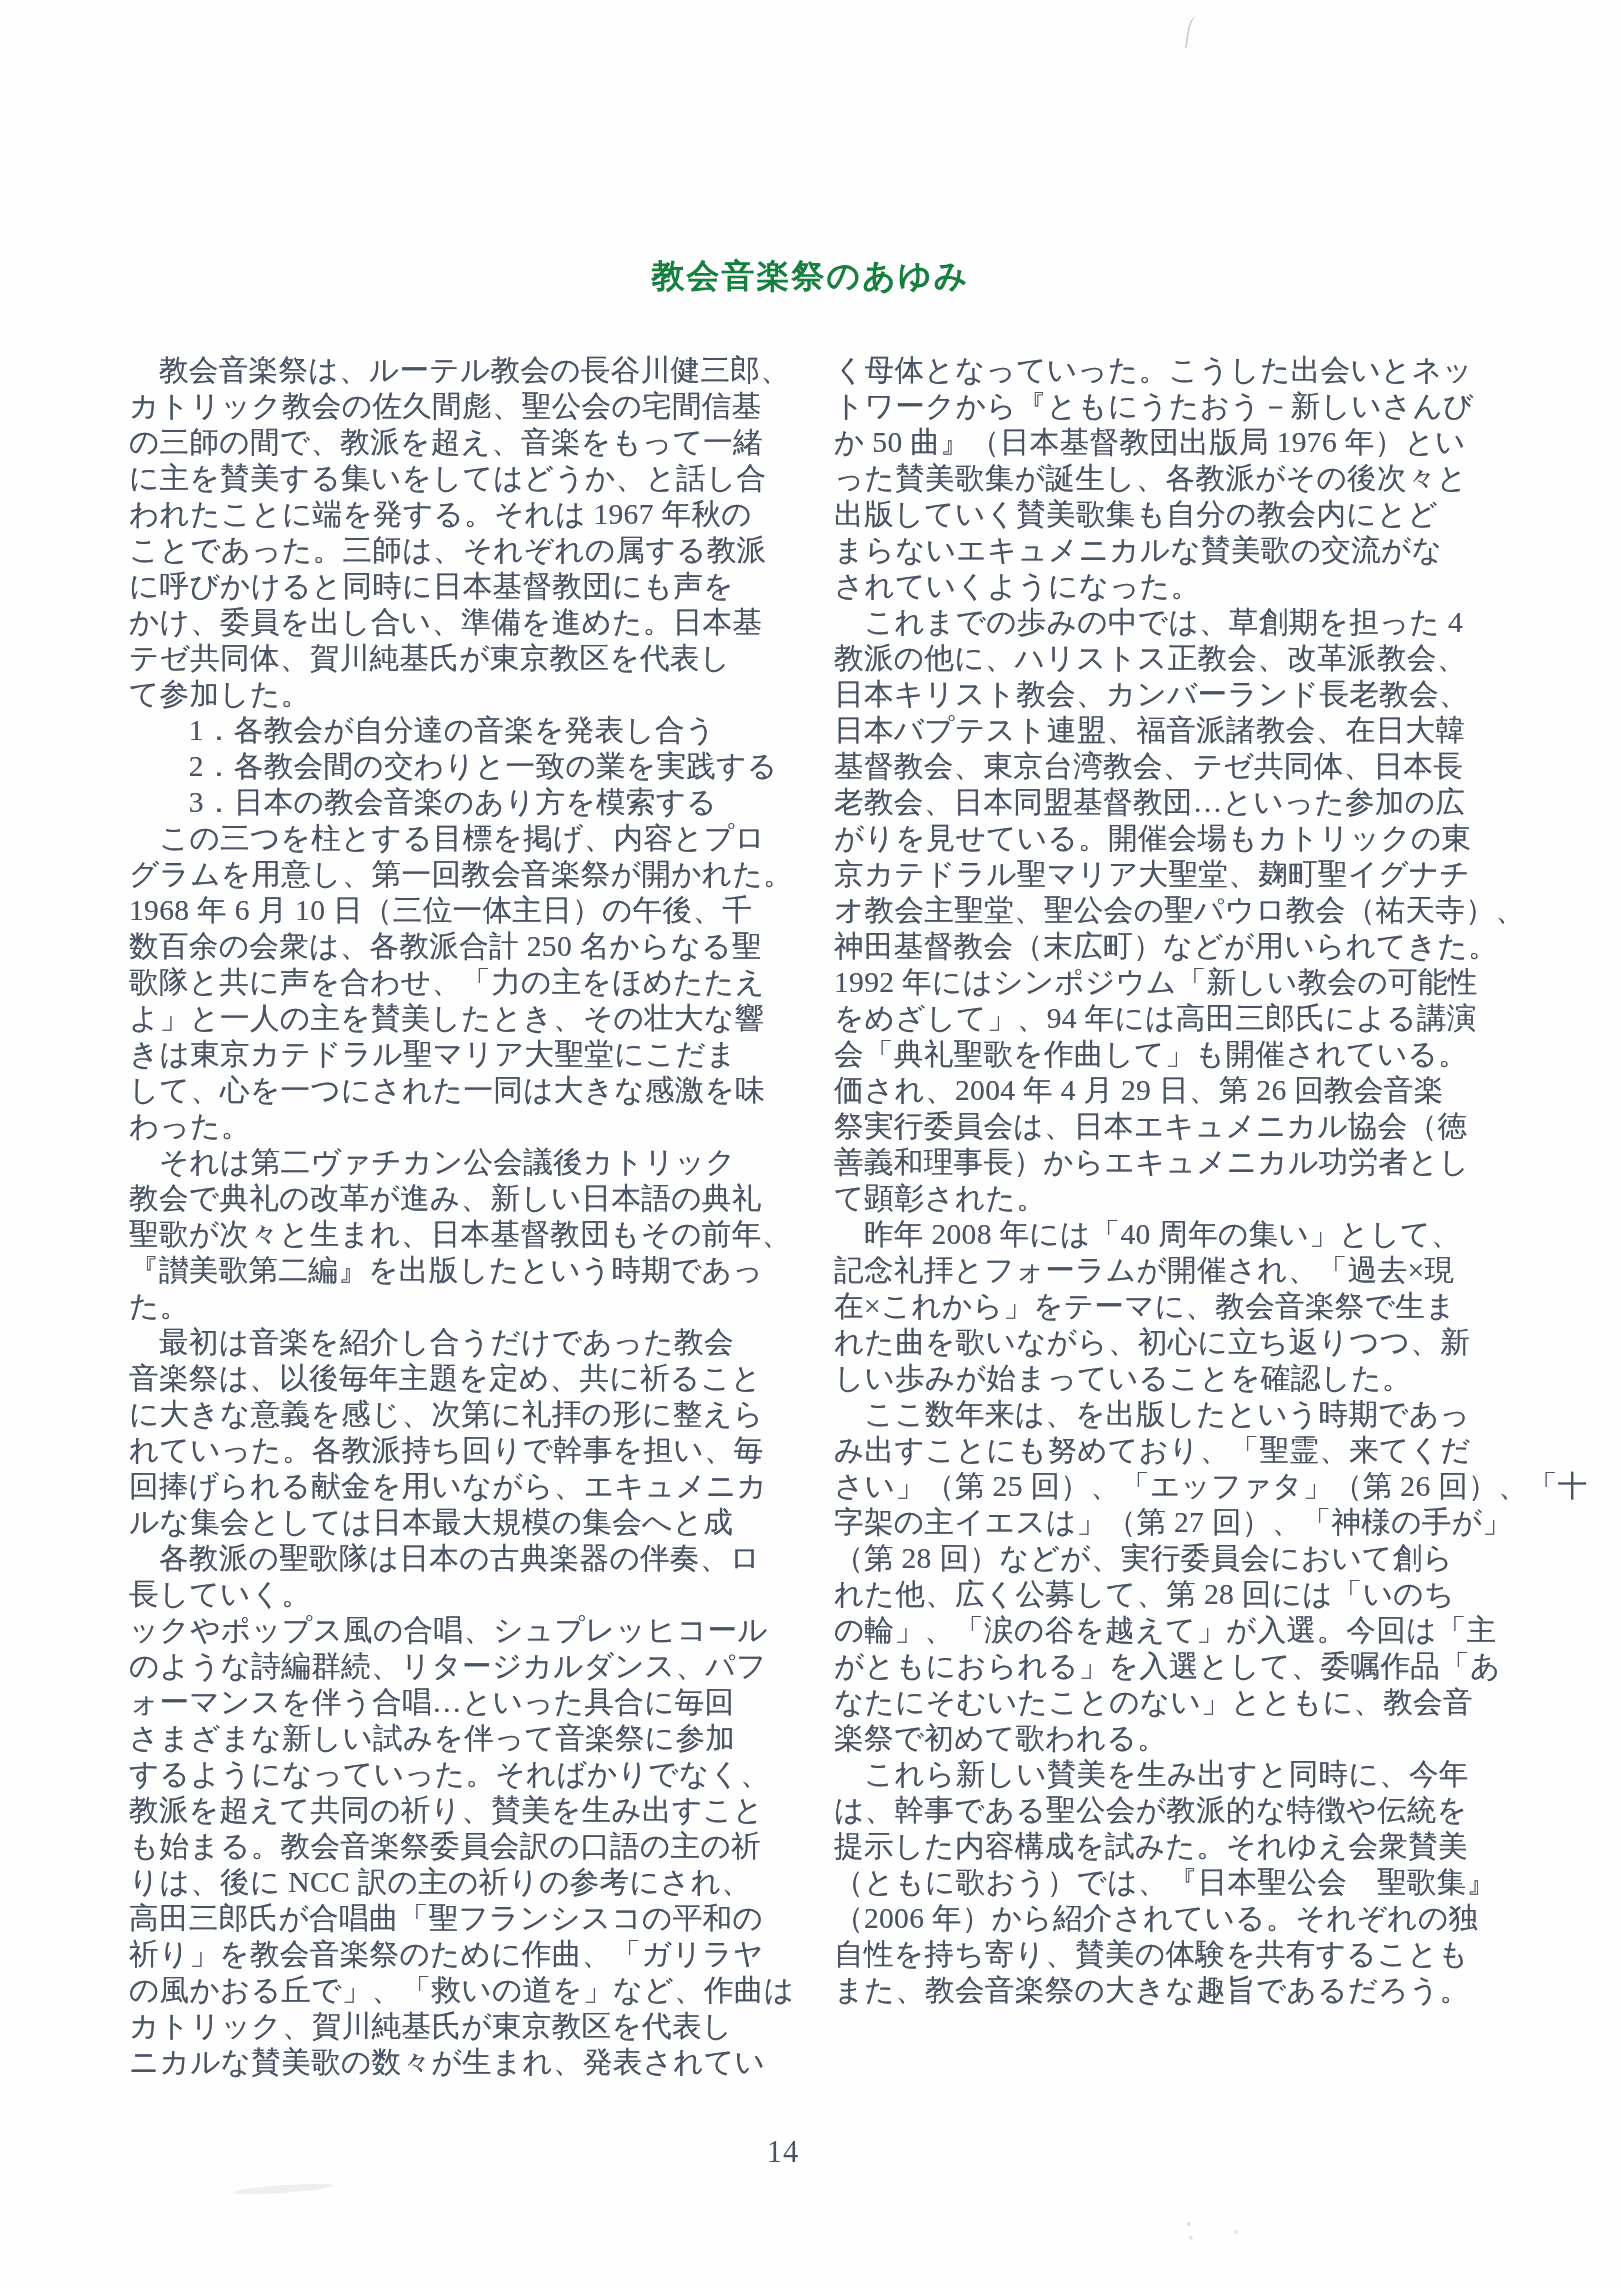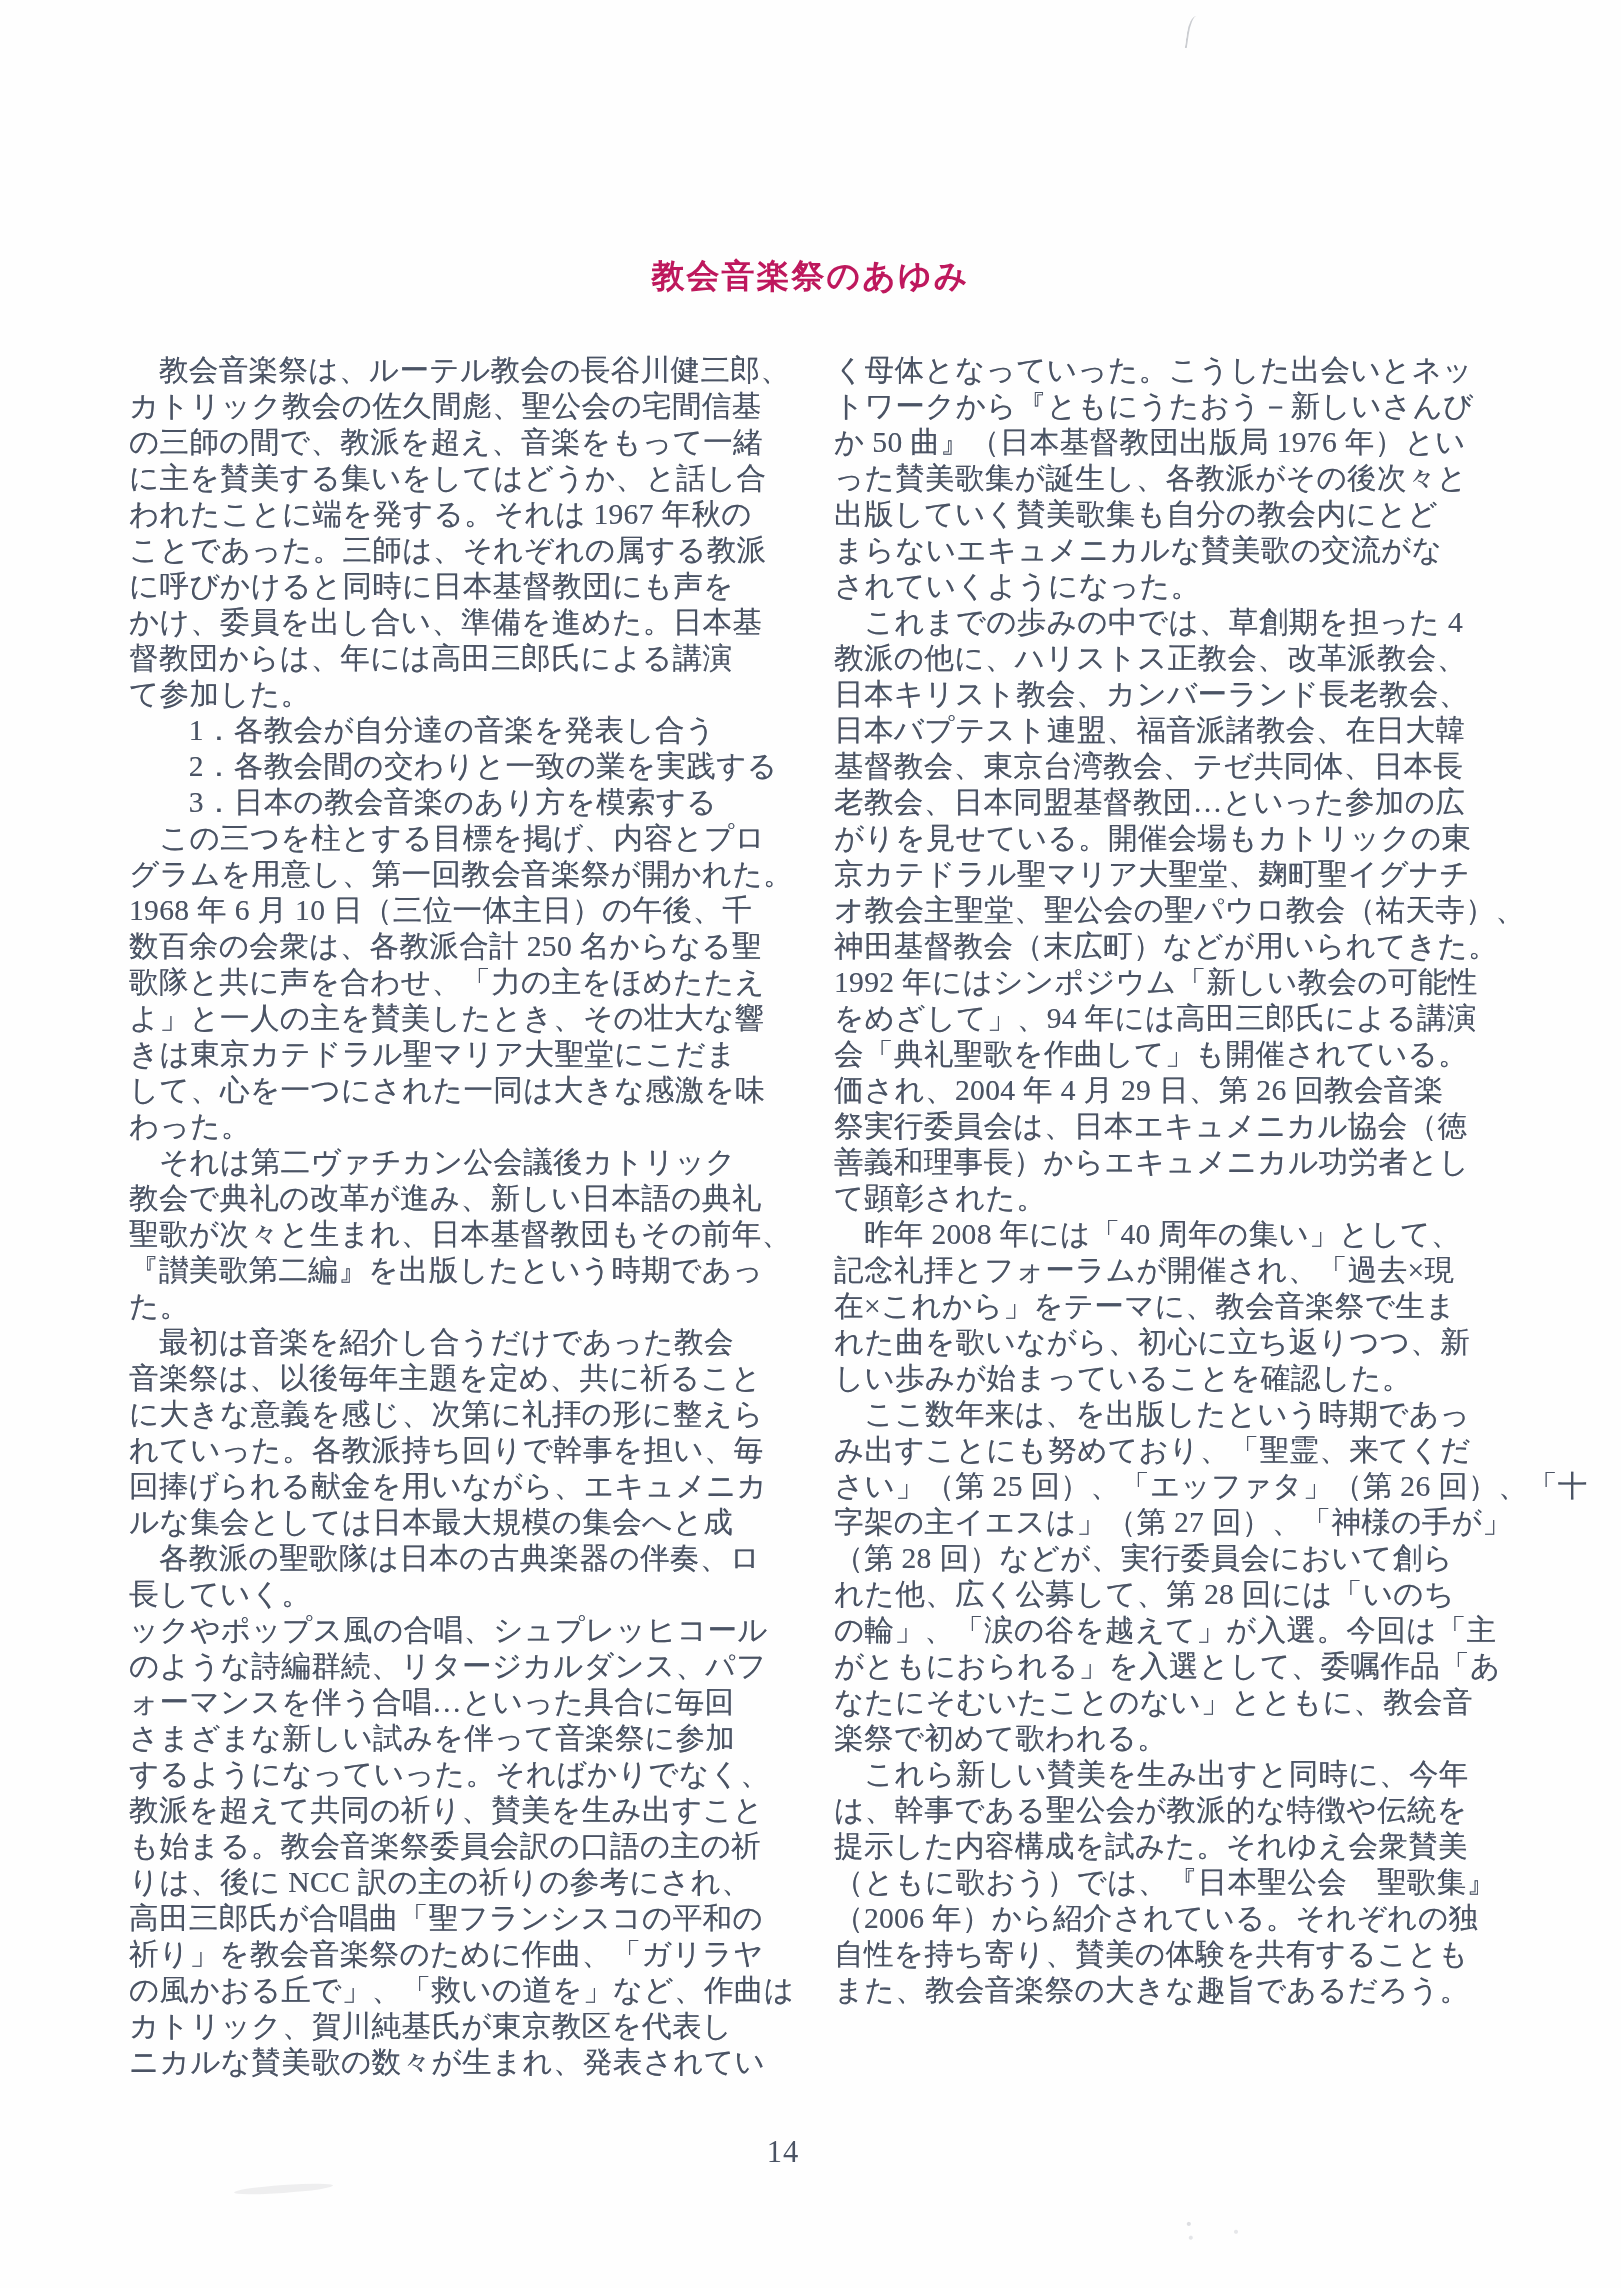--- a/index.html
+++ b/index.html
@@ -21,21 +21,21 @@
   }
   .page-title {
     margin: 0;
     padding-top: 256px;
     text-align: center;
     font-family: "Liberation Sans", "DejaVu Sans", sans-serif;
     font-weight: 700;
     font-size: 33px;
     line-height: 39px;
     letter-spacing: 2px;
-    color: #be185d;
+    color: #15803d;
   }
   .columns {
     margin-top: 57px;
     display: flex;
     justify-content: center;
     gap: 47px;
   }
   .column {
     width: 658px;
     flex: 0 0 658px;
@@ -100,21 +100,21 @@
   <div class="columns">
     <div class="column">
         <p class="line">　教会音楽祭は、ルーテル教会の長谷川健三郎、</p>
         <p class="line">カトリック教会の佐久間彪、聖公会の宅間信基</p>
         <p class="line">の三師の間で、教派を超え、音楽をもって一緒</p>
         <p class="line">に主を賛美する集いをしてはどうか、と話し合</p>
         <p class="line">われたことに端を発する。それは 1967 年秋の</p>
         <p class="line">ことであった。三師は、それぞれの属する教派</p>
         <p class="line">に呼びかけると同時に日本基督教団にも声を</p>
         <p class="line">かけ、委員を出し合い、準備を進めた。日本基</p>
-        <p class="line">督教団からは、年には高田三郎氏による講演</p>
+        <p class="line">テゼ共同体、賀川純基氏が東京教区を代表し</p>
         <p class="line">て参加した。</p>
         <p class="line">　　1．各教会が自分達の音楽を発表し合う</p>
         <p class="line">　　2．各教会間の交わりと一致の業を実践する</p>
         <p class="line">　　3．日本の教会音楽のあり方を模索する</p>
         <p class="line">　この三つを柱とする目標を掲げ、内容とプロ</p>
         <p class="line">グラムを用意し、第一回教会音楽祭が開かれた。</p>
         <p class="line">1968 年 6 月 10 日（三位一体主日）の午後、千</p>
         <p class="line">数百余の会衆は、各教派合計 250 名からなる聖</p>
         <p class="line">歌隊と共に声を合わせ、「力の主をほめたたえ</p>
         <p class="line">よ」と一人の主を賛美したとき、その壮大な響</p>

